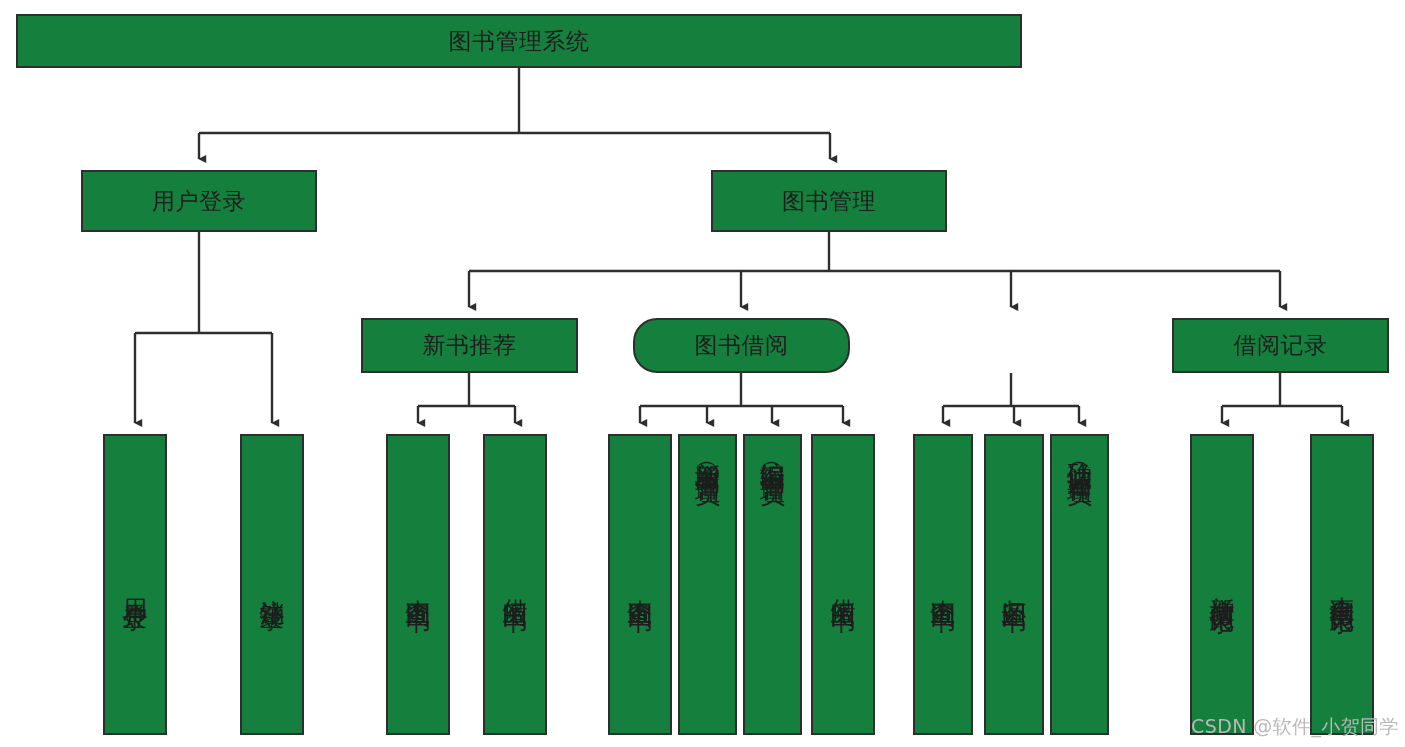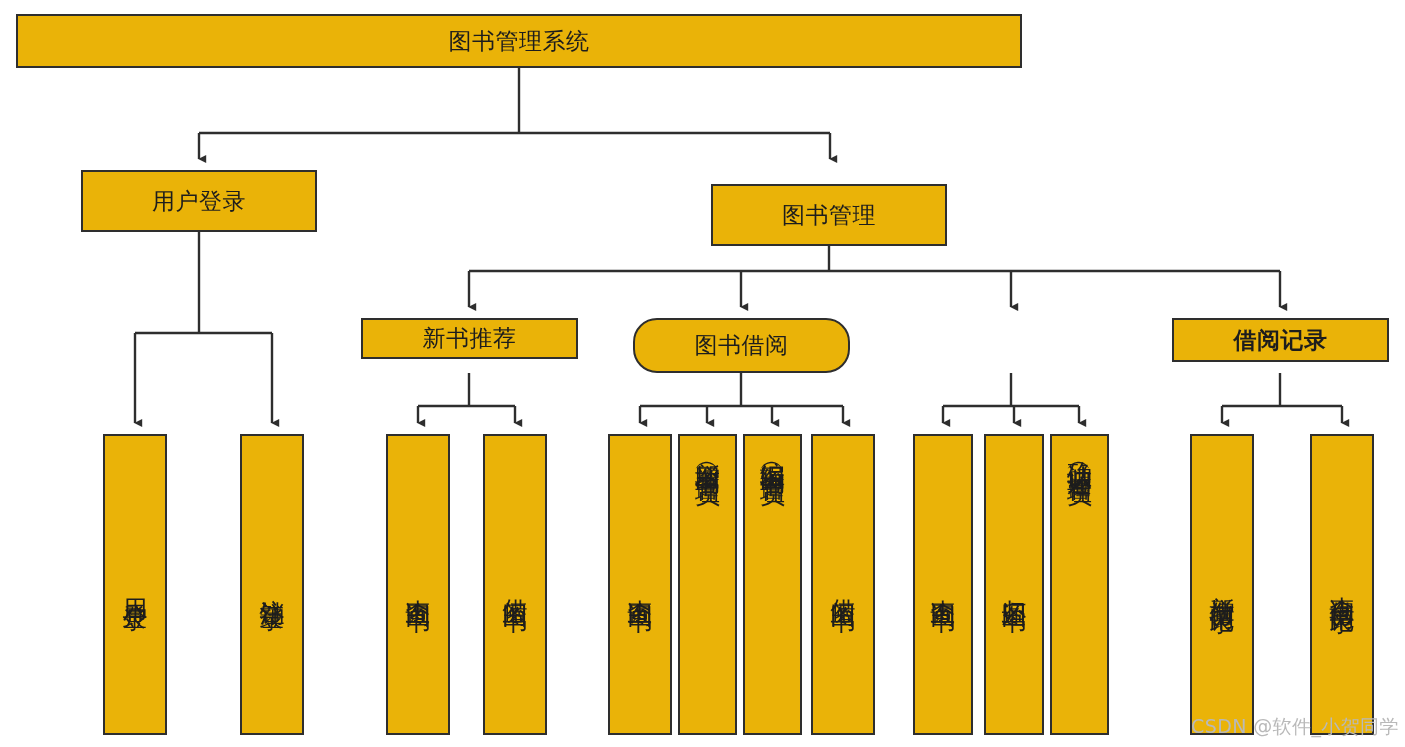--- a/index.html
+++ b/index.html
@@ -23,21 +23,21 @@
     left: 0;
     top: 0;
     width: 1405px;
     height: 747px;
     pointer-events: none;
   }
   .node {
     position: absolute;
     box-sizing: border-box;
     border: 2.4px solid #2e2e2e;
-    background: #eab308;
+    background: #15803d;
     color: #1d1d1d;
     display: flex;
     align-items: center;
     justify-content: center;
     text-align: left;
     line-height: 1.08;
     letter-spacing: 0.5px;
   }
   .node.horiz {
     font-size: 23px;
@@ -124,31 +124,31 @@
     </g>
   </svg>
 
   <div class="node horiz" style="left:16px; top:14px; width:1006px; height:54px;">
     <span class="label">图书管理系统</span>
   </div>
 
   <div class="node horiz" style="left:81px; top:170px; width:236px; height:62px;">
     <span class="label">用户登录</span>
   </div>
-  <div class="node horiz" style="left:711px; top:184px; width:236px; height:62px;">
+  <div class="node horiz" style="left:711px; top:170px; width:236px; height:62px;">
     <span class="label">图书管理</span>
   </div>
 
-  <div class="node horiz" style="left:361px; top:318px; width:217px; height:41px;">
+  <div class="node horiz" style="left:361px; top:318px; width:217px; height:55px;">
     <span class="label">新书推荐</span>
   </div>
   <div class="node horiz" style="left:633px; top:318px; width:217px; height:55px;border-radius:24px;">
     <span class="label">图书借阅</span>
   </div>
-  <div class="node horiz" style="left:1172px; top:318px; width:217px; height:44px;font-weight:bold;">
+  <div class="node horiz" style="left:1172px; top:318px; width:217px; height:55px;">
     <span class="label">借阅记录</span>
   </div>
 
   <div class="node vert" style="left:103px; top:434px; width:64px; height:301px;">
     <span class="label">用户登录</span>
   </div>
   <div class="node vert" style="left:240px; top:434px; width:64px; height:301px;">
     <span class="label">注销登录</span>
   </div>
 

